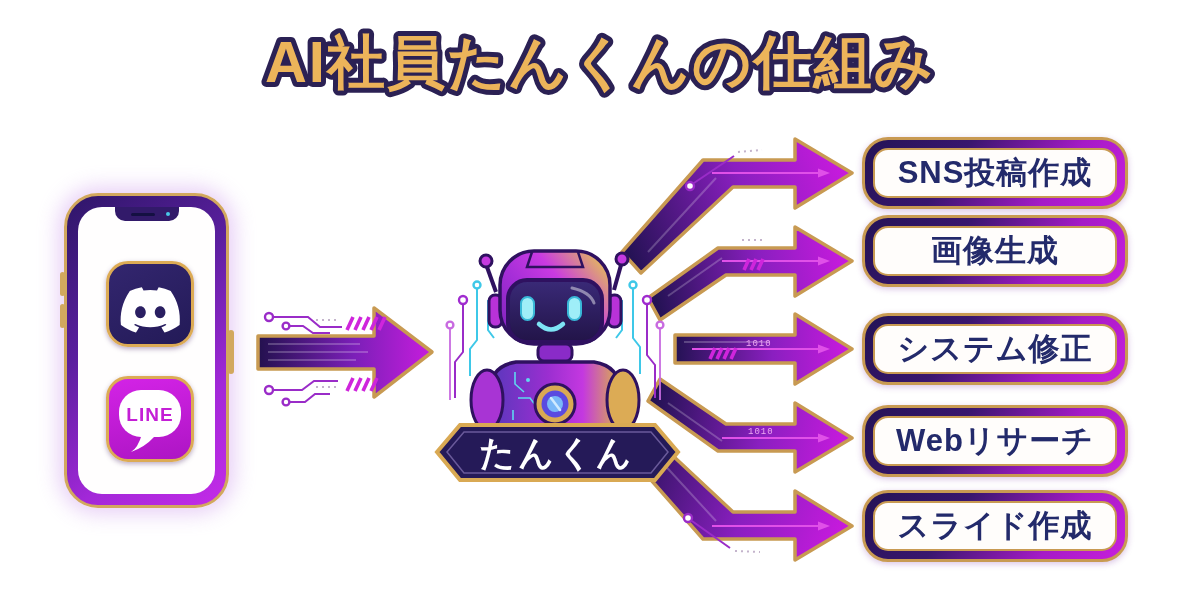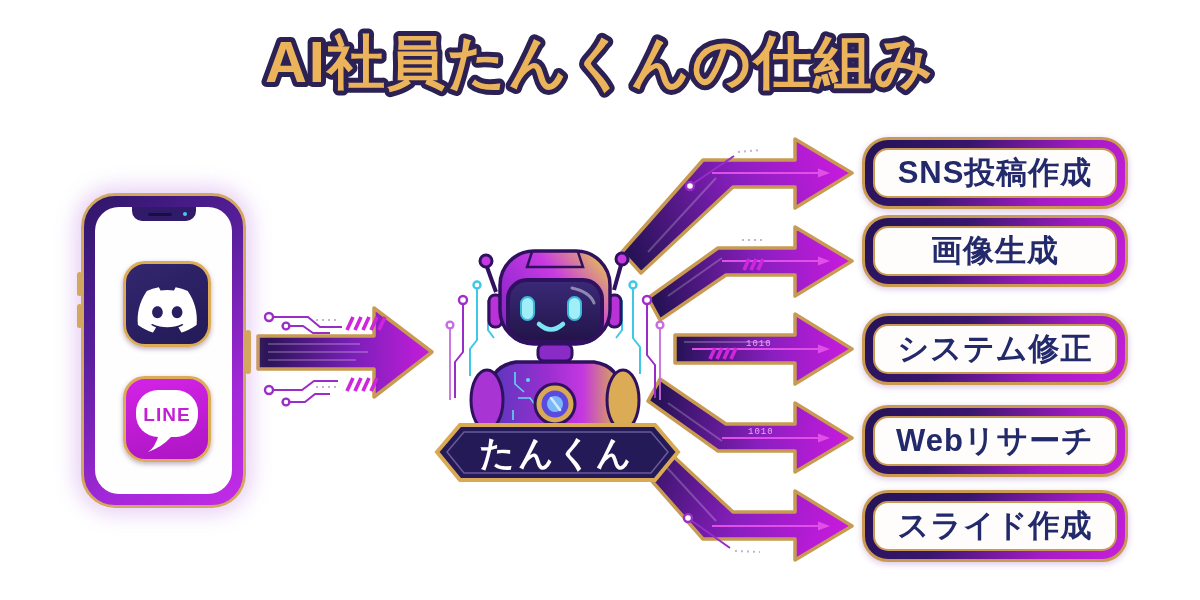--- a/index.html
+++ b/index.html
@@ -11,21 +11,21 @@
   
   #title-svg{left:0;top:0;width:1200px;height:115px;}
   #title-svg text{
     font-family:"Liberation Sans",sans-serif;
     font-weight:bold;font-size:58px;
     fill:#ecb45a;stroke:#2b2154;stroke-width:10px;
     paint-order:stroke;stroke-linejoin:round;letter-spacing:2px;
   }
   
   #phone{
-    left:81px;top:193px;width:165px;height:315px;
+    left:64px;top:193px;width:165px;height:315px;
     border-radius:34px;border:3px solid #d2a85e;box-sizing:border-box;
     background:linear-gradient(140deg,#2e1668 0%,#5a1f9e 38%,#a228d8 72%,#c42be8 100%);
     box-shadow:0 0 20px 6px rgba(205,150,235,.45);
   }
   #phone-screen{
     left:11px;top:11px;width:137px;height:287px;
     background:#fffefe;border-radius:24px;
   }
   #phone-notch{
     left:37px;top:0;width:64px;height:14px;

